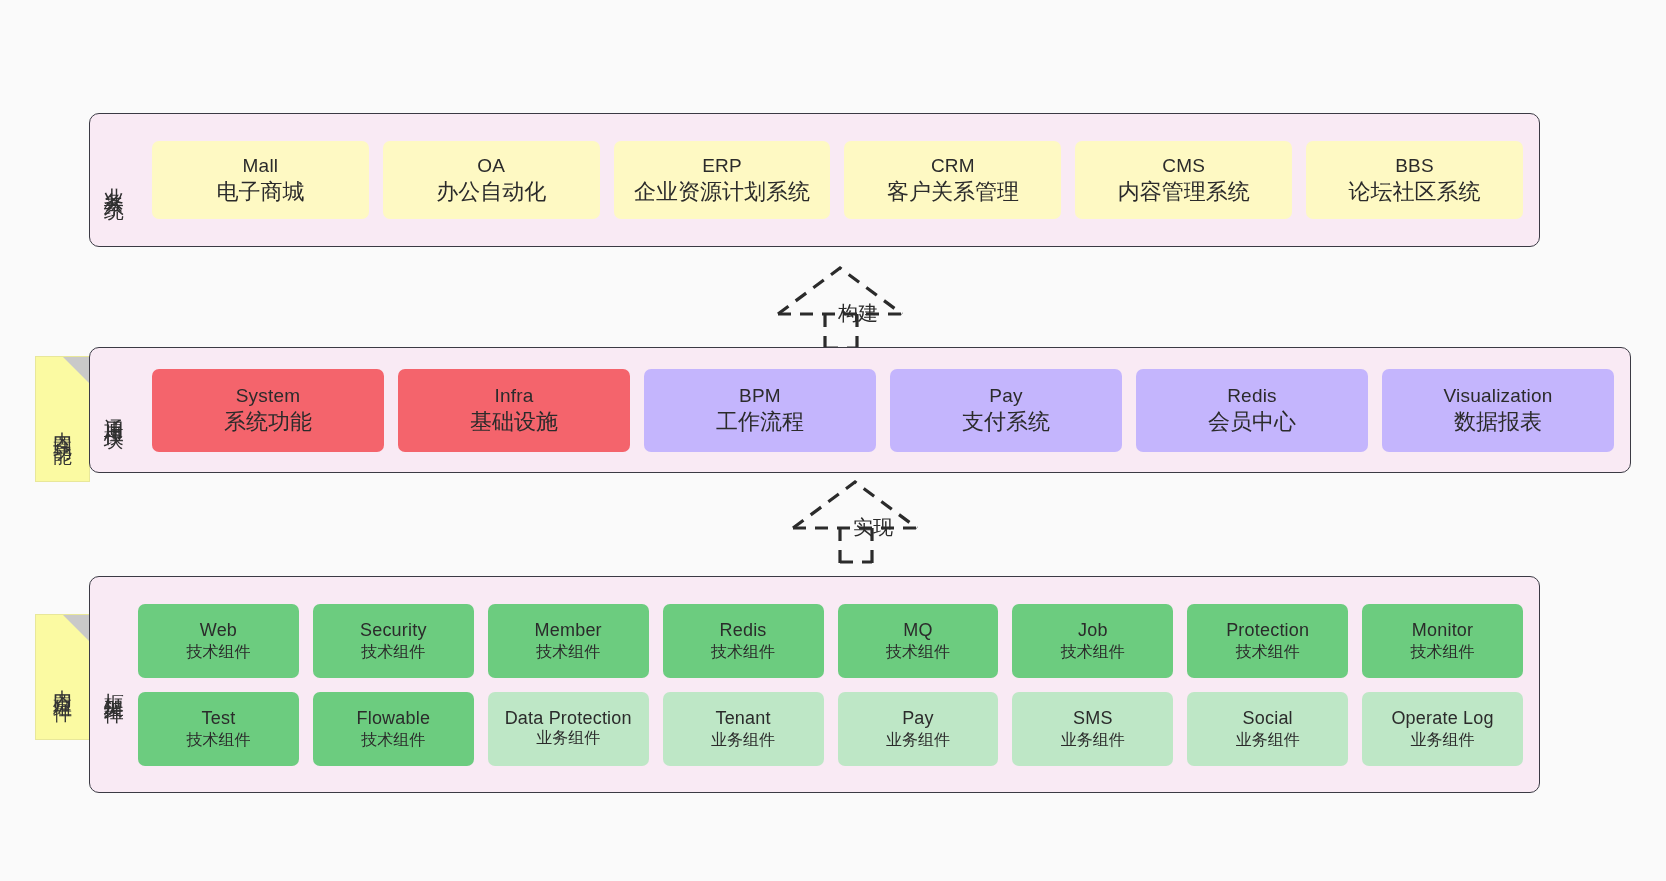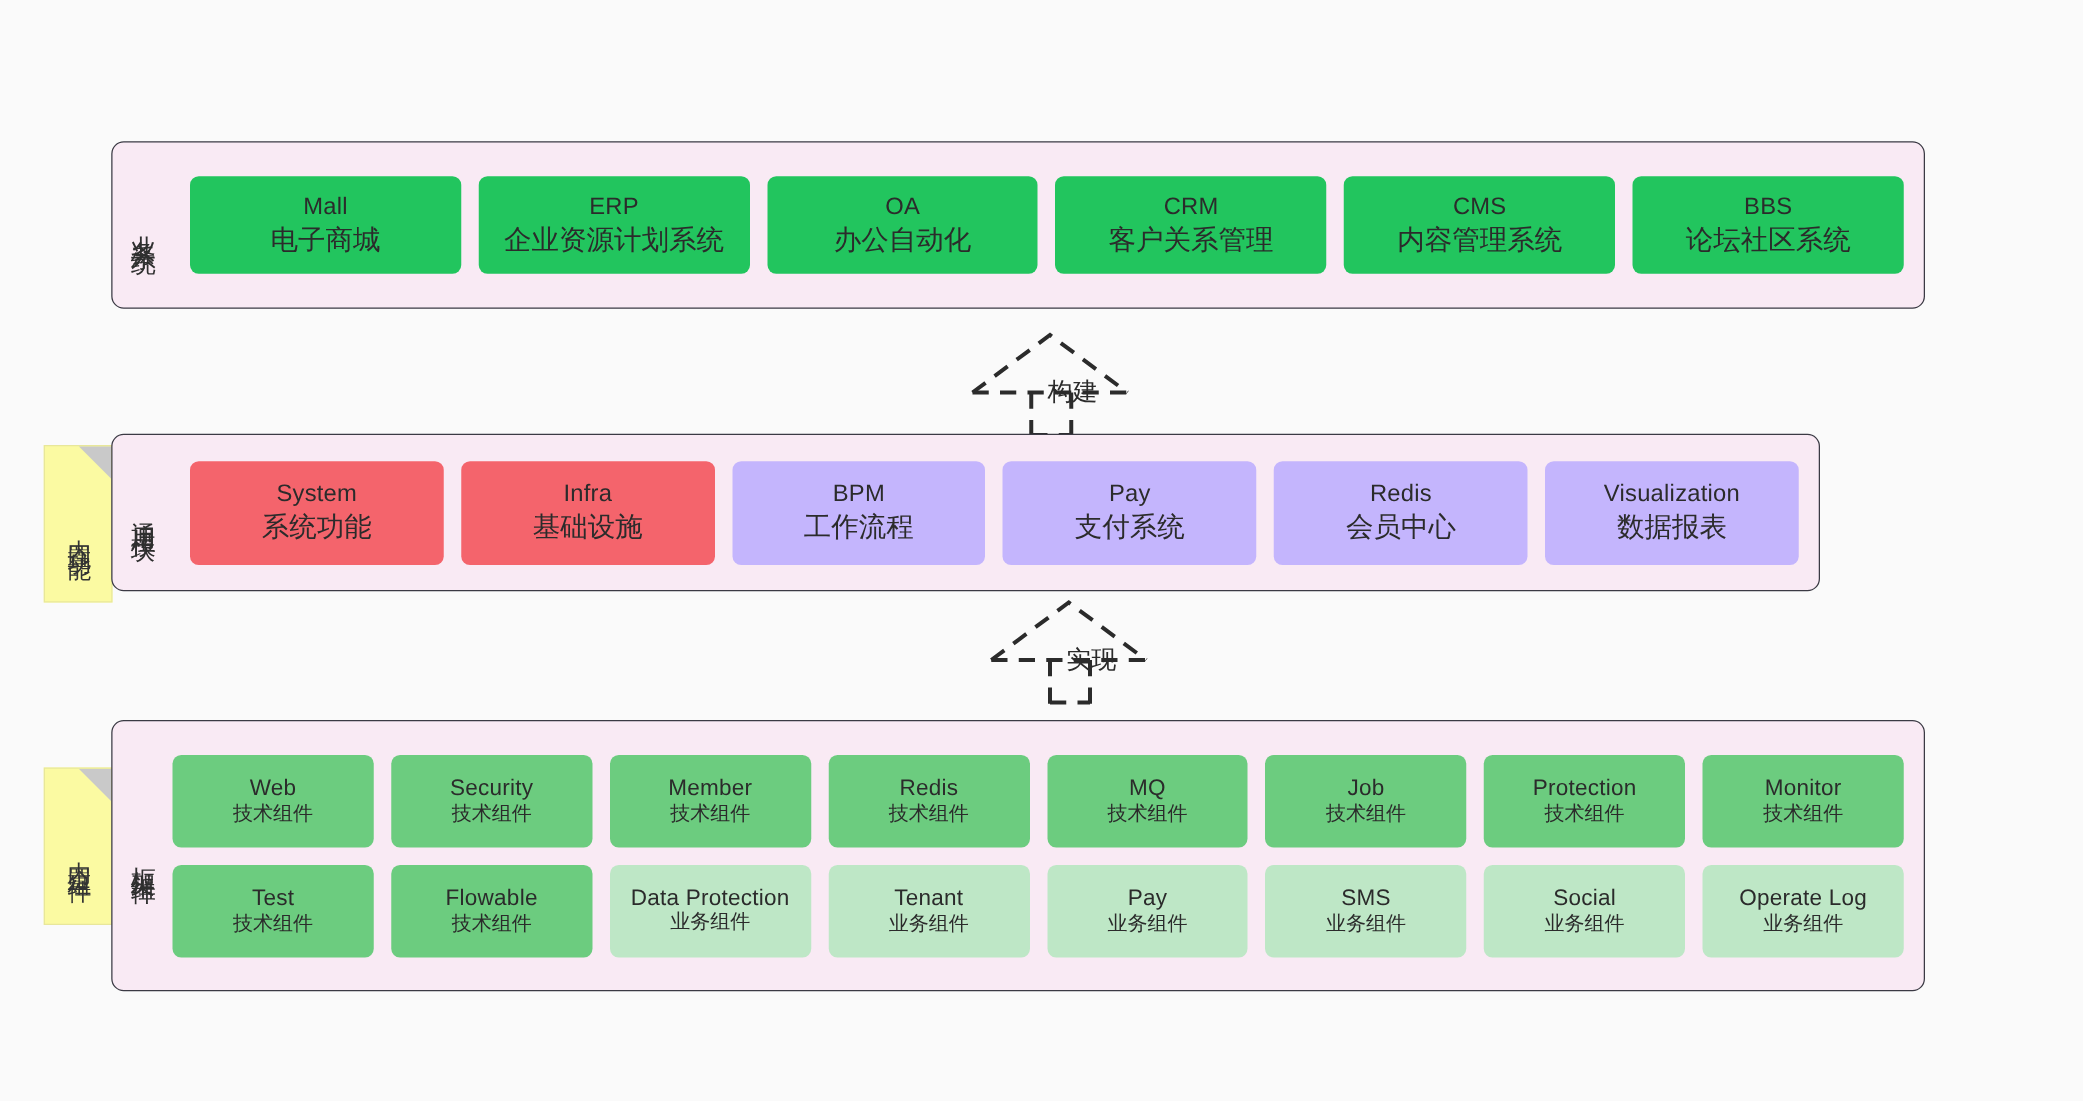--- a/index.html
+++ b/index.html
@@ -113,21 +113,21 @@
     font-size: 19px;
     letter-spacing: 0.2px;
   }
   .card .cn {
     font-size: 22px;
   }
 
   .biz-card {
     flex: 1 1 0;
     height: 78px;
-    background: #22c55e;
+    background: #fef9c3;
     margin-left: 14px;
   }
   .mod-card {
     flex: 1 1 0;
     height: 83px;
     margin-left: 14px;
   }
   .mod-card.accent { background: #F4646C; }
   .mod-card.soft   { background: #c4b5fd; }
 
@@ -167,26 +167,26 @@
   <div class="layer" style="left:89px; top:113px; width:1451px; height:134px;">
     <div class="layer-title">
       <span>业务系统</span>
     </div>
     <div class="layer-body">
       <div class="card biz-card">
         <div class="en">Mall</div>
         <div class="cn">电子商城</div>
       </div>
       <div class="card biz-card">
+        <div class="en">OA</div>
+        <div class="cn">办公自动化</div>
+      </div>
+      <div class="card biz-card">
         <div class="en">ERP</div>
         <div class="cn">企业资源计划系统</div>
-      </div>
-      <div class="card biz-card">
-        <div class="en">OA</div>
-        <div class="cn">办公自动化</div>
       </div>
       <div class="card biz-card">
         <div class="en">CRM</div>
         <div class="cn">客户关系管理</div>
       </div>
       <div class="card biz-card">
         <div class="en">CMS</div>
         <div class="cn">内容管理系统</div>
       </div>
       <div class="card biz-card">
@@ -205,21 +205,21 @@
       <path d="M 60 90 L 92 90" fill="none" stroke="#2b2b2b" stroke-width="3.2" stroke-dasharray="13,9"></path>
     </svg>
     <div class="conn-label">构建</div>
   </div>
 
   <div class="sticky" style="left:35px; top:356px; width:55px; height:126px;">
     <div class="fold"></div>
     <div class="stext">内置功能</div>
   </div>
 
-  <div class="layer" style="left:89px; top:347px; width:1367px; height:126px;">
+  <div class="layer" style="left:89px; top:347px; width:1542px; height:126px;">
     <div class="layer-title">
       <span>通用模块</span>
     </div>
     <div class="layer-body">
       <div class="card mod-card accent">
         <div class="en">System</div>
         <div class="cn">系统功能</div>
       </div>
       <div class="card mod-card accent">
         <div class="en">Infra</div>

